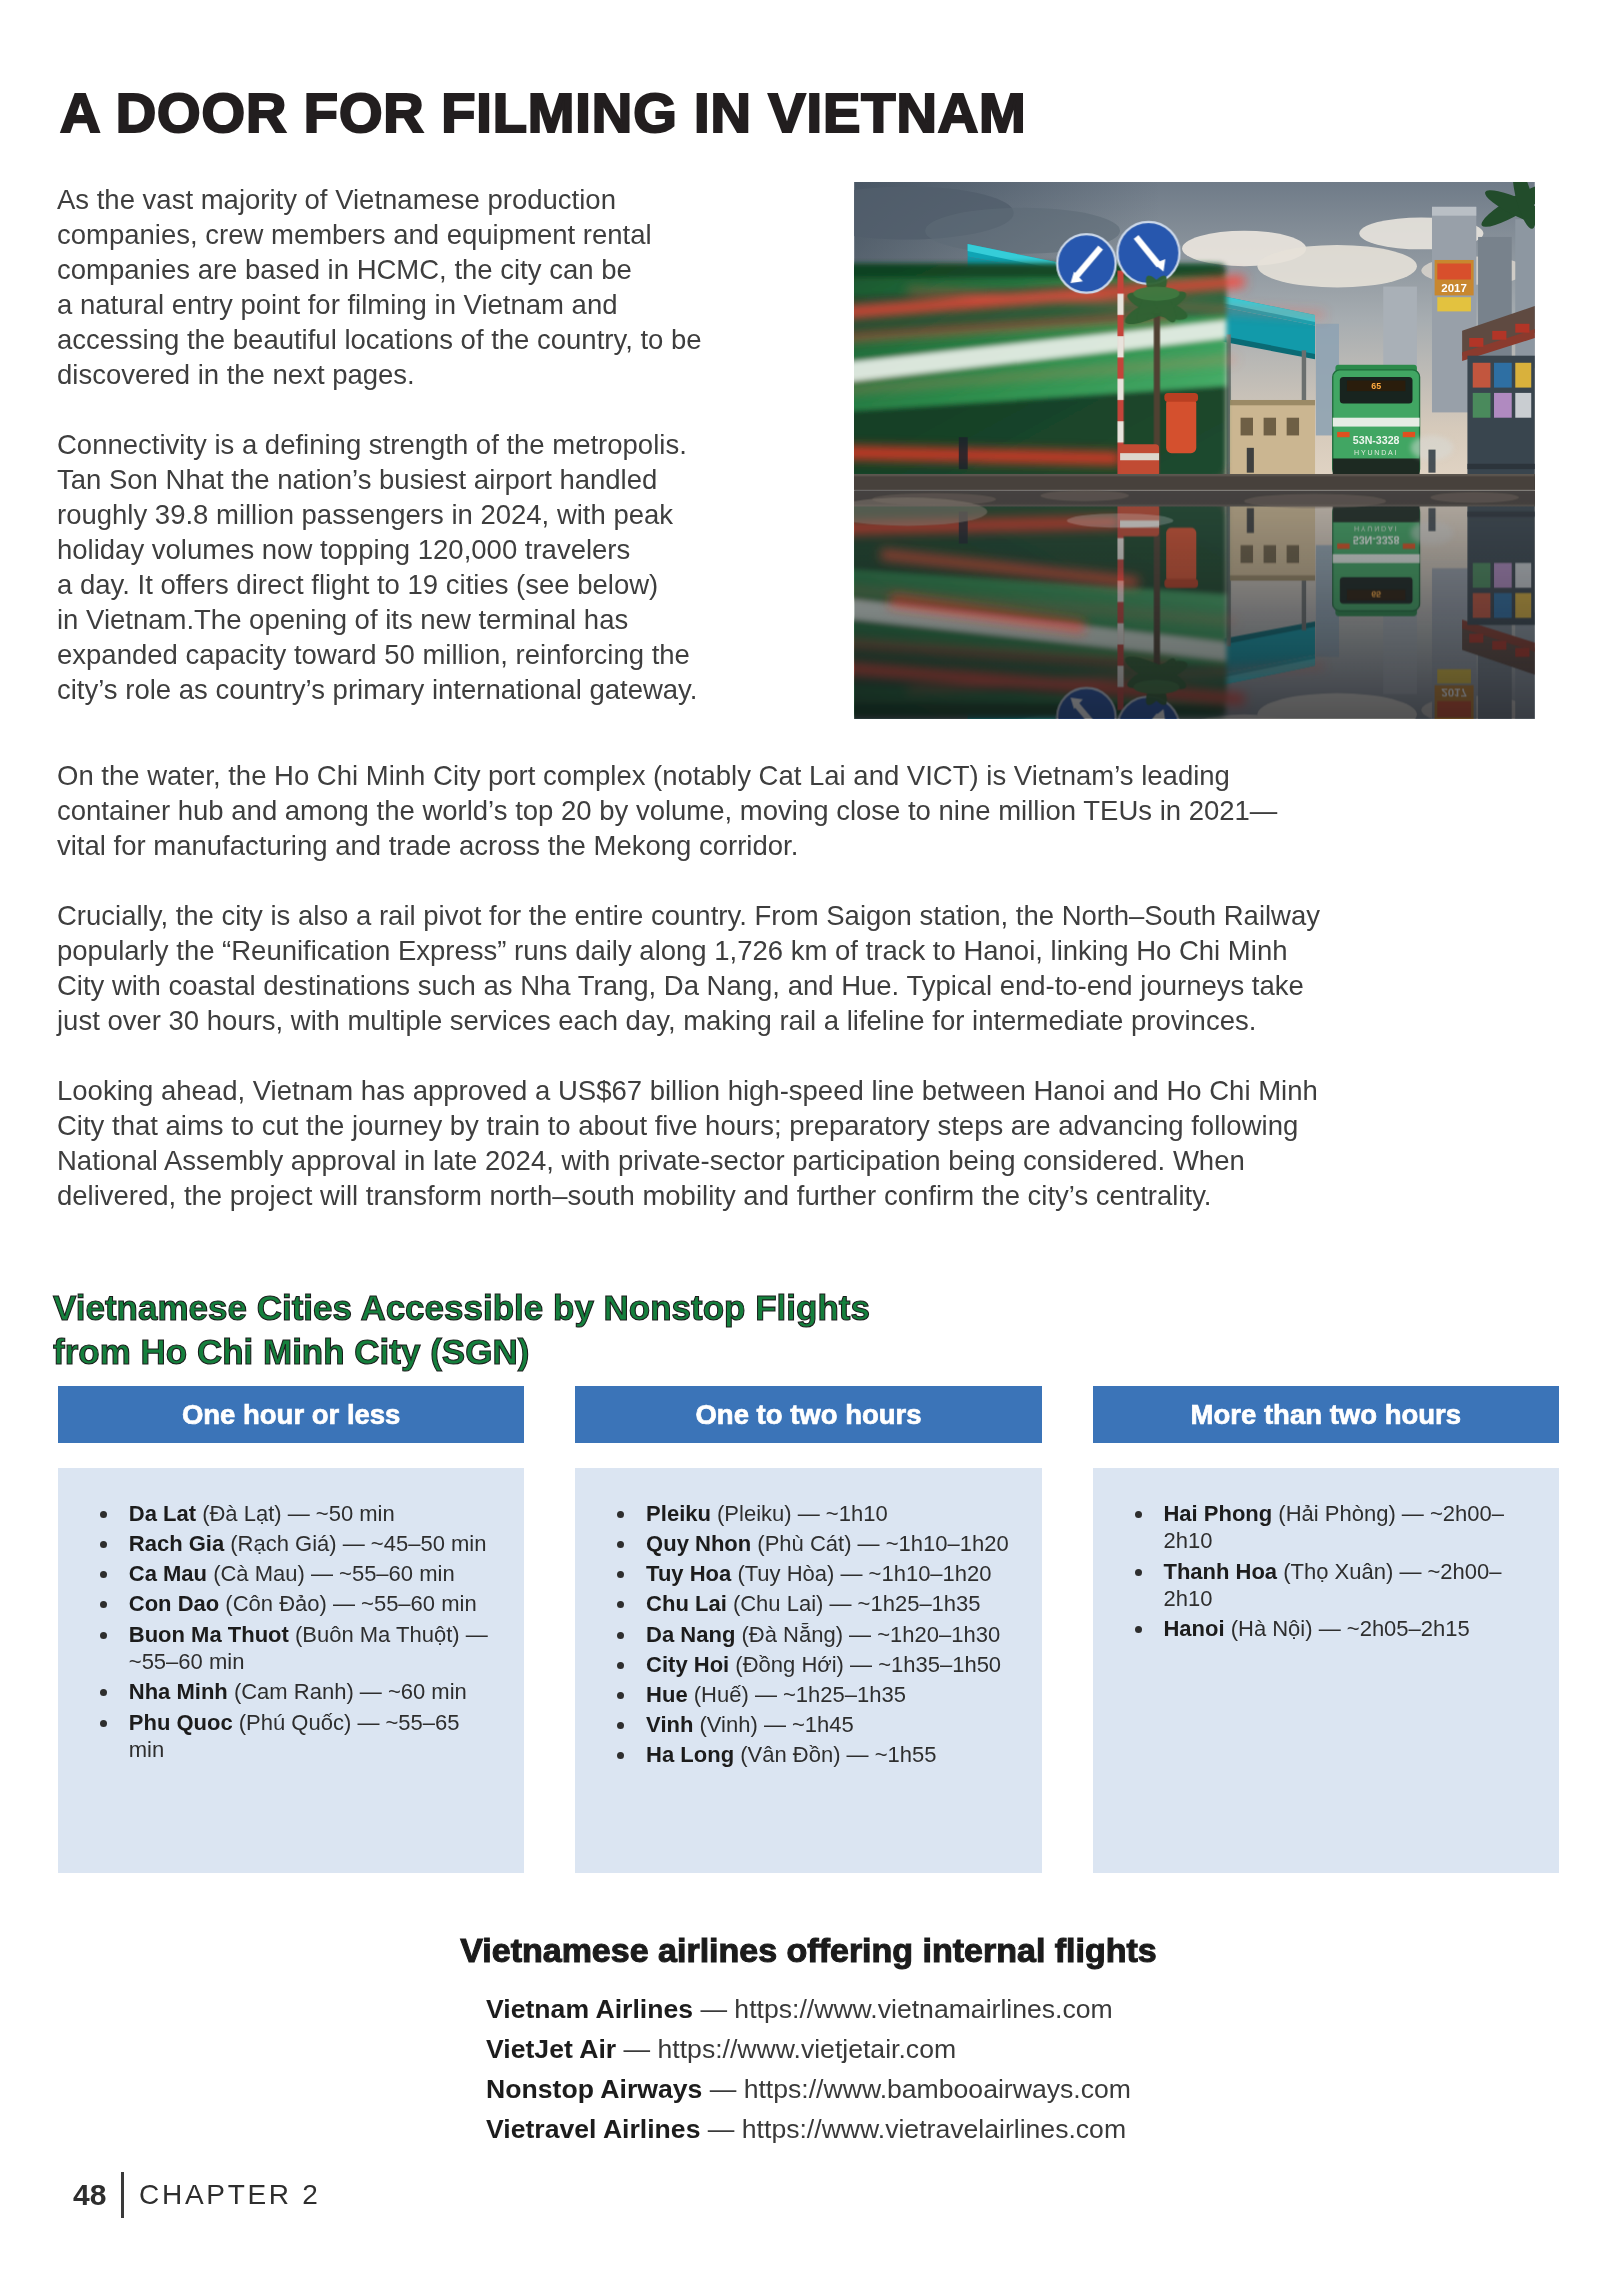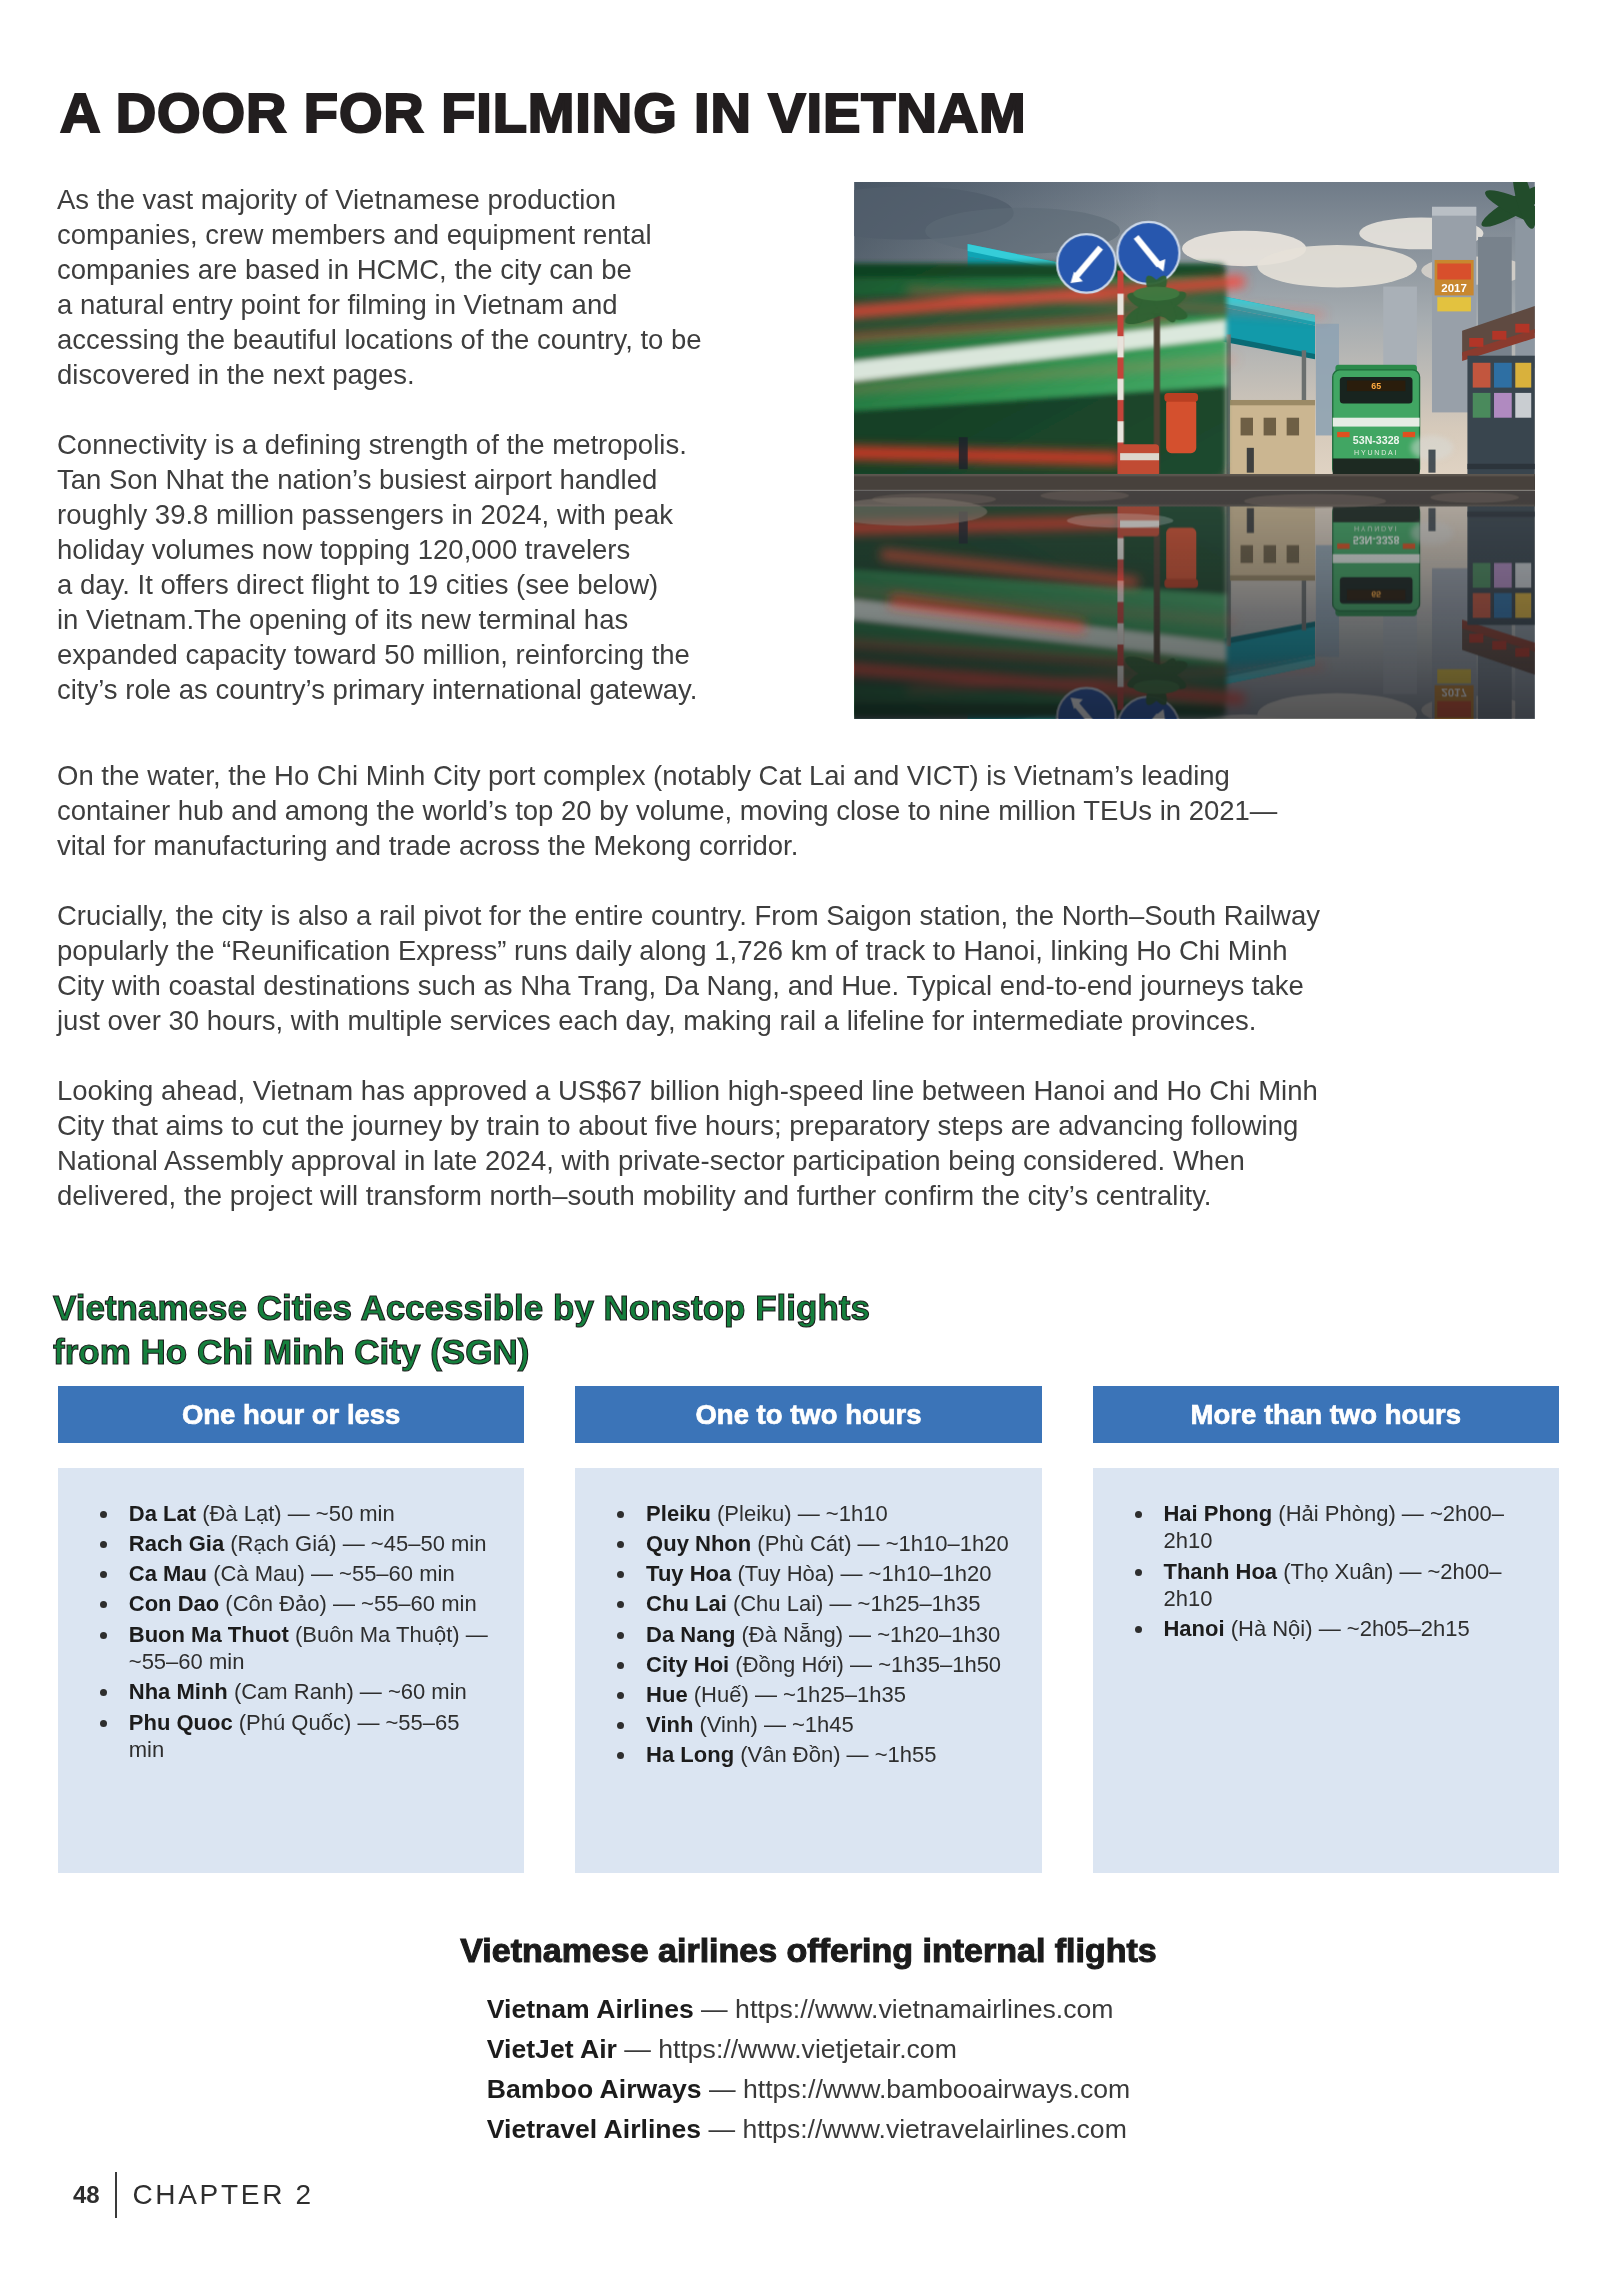--- a/index.html
+++ b/index.html
@@ -43,21 +43,21 @@
     margin:57px 53px 0 53px;text-align:center;
     font-size:34px;line-height:41px;font-weight:bold;color:#1b1b1b;
     -webkit-text-stroke:1.1px #1b1b1b;
   }
   .airlines{width:fit-content;margin:17.7px auto 0 auto;font-size:26.6px;line-height:40px;color:#3a3a3a;}
   .airlines b{color:#1c1c1c;}
   .footer{
     position:absolute;left:73px;top:2172px;
     display:flex;align-items:center;gap:15px;color:#2e2e2e;
   }
-  .footer .num{font-weight:bold;font-size:24px;}
+  .footer .num{font-weight:bold;font-size:30px;}
   .footer .rule{width:2.7px;height:46px;background:#3a3a3a;}
   .footer .chapter{font-size:28px;letter-spacing:2.7px;}
 </style>
 </head>
 <body>
 
 <h1 class="page-title">A DOOR FOR FILMING IN VIETNAM</h1>
 
 <div class="intro-row">
   <div class="intro-text">
@@ -311,21 +311,21 @@
       </ul>
     </div>
   </div>
 </div>
 
 <h2 class="airlines-heading">Vietnamese airlines offering internal flights</h2>
 
 <div class="airlines">
   <div><b>Vietnam Airlines</b><span> — https://www.vietnamairlines.com</span></div>
   <div><b>VietJet Air</b><span> — https://www.vietjetair.com</span></div>
-  <div><b>Bamboo Airways</b><span> — https://www.bambooairways.com</span></div>
+  <div><b>Nonstop Airways</b><span> — https://www.bambooairways.com</span></div>
   <div><b>Vietravel Airlines</b><span> — https://www.vietravelairlines.com</span></div>
 </div>
 
 <div class="footer">
   <span class="num">48</span>
   <span class="rule"></span>
   <span class="chapter">CHAPTER 2</span>
 </div>
 
 

